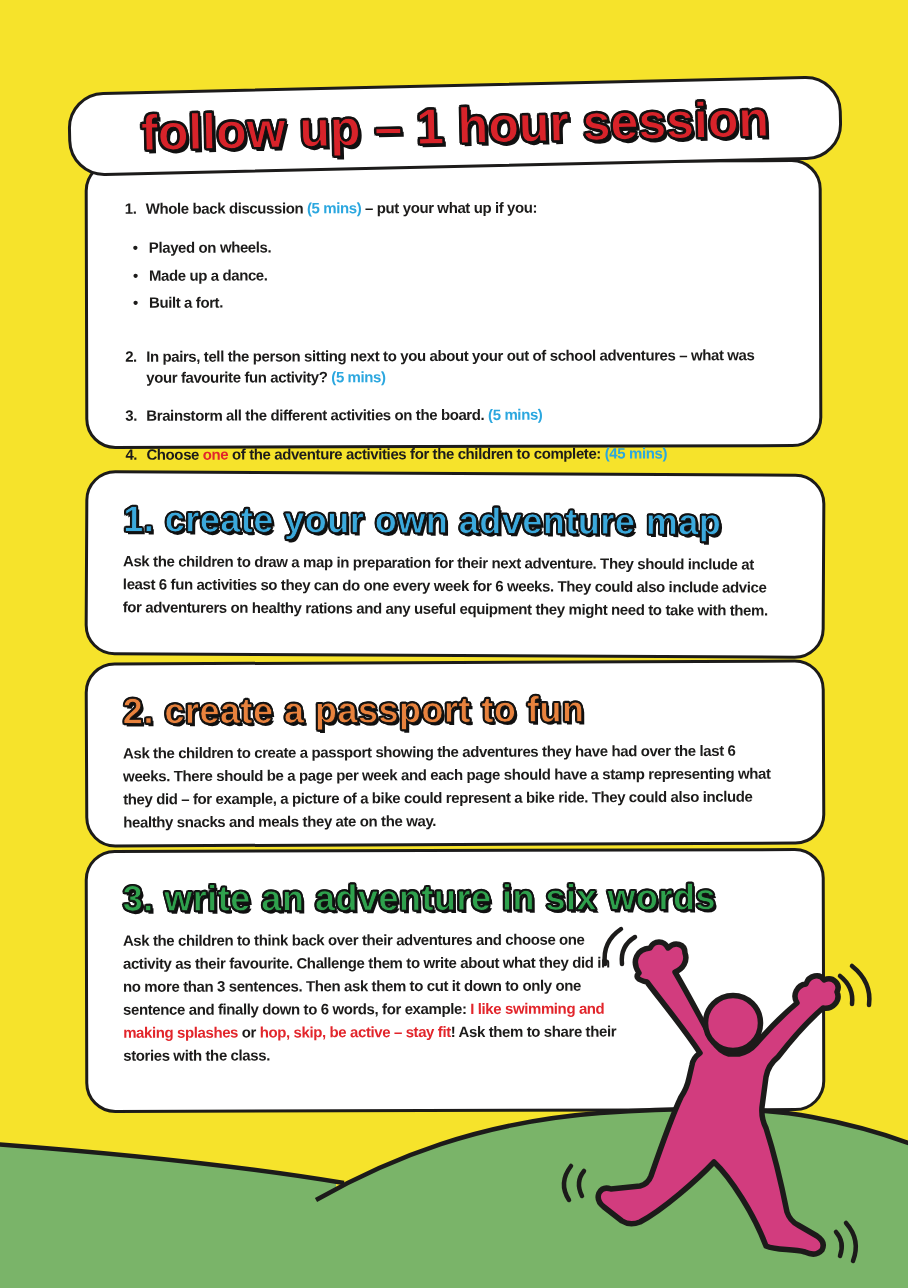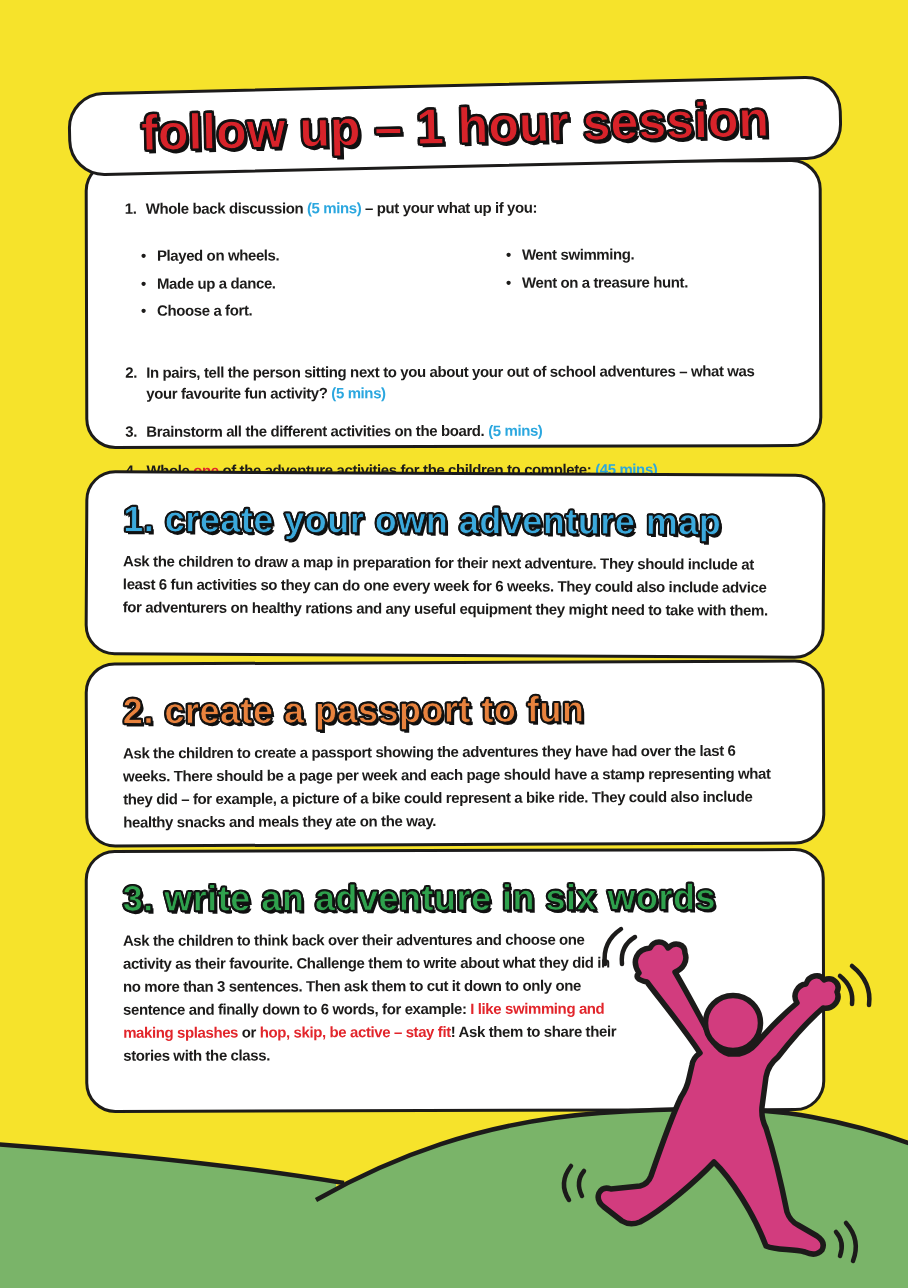--- a/index.html
+++ b/index.html
@@ -31,21 +31,21 @@
     white-space:nowrap;
   }
   
   #intro-card{ left:85px; top:160px; width:737px; height:288px; z-index:1;
     transform:rotate(-0.15deg); padding:34px 40px 0 37px;}
   .intro-item{ display:flex; font-size:15px; font-weight:bold; letter-spacing:-0.4px; line-height:21px;}
   .intro-item .num{ width:21px; flex:0 0 21px;}
   .intro-item .itxt{ flex:1;}
   #intro-item-2{margin-top:17px;} #intro-item-3{margin-top:17px;} #intro-item-4{margin-top:18px;}
   .bullet-cols{ display:flex; margin-top:11px; }
-  .bullet-col{ list-style:none; margin:16px; padding:0;}
+  .bullet-col{ list-style:none; margin:8px; padding:0;}
   .bullet-col.left{ width:333px; flex:0 0 333px;}
   .bullet-col li{
     font-size:15px; font-weight:bold; letter-spacing:-0.4px;
     line-height:20px; margin-bottom:7.5px; padding-left:16px; position:relative;
   }
   .bullet-col li::before{
     content:"•"; position:absolute; left:0; top:0;
   }
   .c-blue{ color:var(--time_blue,#2BA7DF); }
   .c-red{ color:var(--accent_red,#E2252B); }
@@ -84,38 +84,34 @@
 
   <div id="intro-card" class="card">
     <div class="intro-item" id="intro-item-1">
       <span class="num">1.</span>
       <div class="itxt"><span>Whole back discussion </span><span class="c-blue">(5 mins)</span><span> – put your what up if you:</span></div>
     </div>
     <div class="bullet-cols">
       <ul class="bullet-col left">
         <li>Played on wheels.</li>
         <li>Made up a dance.</li>
-        <li>Choose a fort.</li>
-      </ul>
-      <ul class="bullet-col">
-        <li>Went swimming.</li>
-        <li>Went on a treasure hunt.</li>
+        <li>Built a fort.</li>
       </ul>
     </div>
     <div class="intro-item" id="intro-item-2">
       <span class="num">2.</span>
       <div class="itxt"><span>In pairs, tell the person sitting next to you about your out of school adventures – what was your favourite fun activity? </span><span class="c-blue">(5 mins)</span></div>
     </div>
     <div class="intro-item" id="intro-item-3">
       <span class="num">3.</span>
       <div class="itxt"><span>Brainstorm all the different activities on the board. </span><span class="c-blue">(5 mins)</span></div>
     </div>
     <div class="intro-item" id="intro-item-4">
       <span class="num">4.</span>
-      <div class="itxt"><span>Whole </span><span class="c-red">one</span><span> of the adventure activities for the children to complete: </span><span class="c-blue">(45 mins)</span></div>
+      <div class="itxt"><span>Choose </span><span class="c-red">one</span><span> of the adventure activities for the children to complete: </span><span class="c-blue">(45 mins)</span></div>
     </div>
   </div>
 
   <div id="section-card-0" class="card section-card">
     <div class="section-heading">1. create your own adventure map</div>
     <div class="section-body"><span>Ask the children to draw a map in preparation for their next adventure. They should include at least 6 fun activities so they can do one every week for 6 weeks. They could also include advice for adventurers on healthy rations and any useful equipment they might need to take with them.</span></div>
   </div>
 
   <div id="section-card-1" class="card section-card">
     <div class="section-heading">2. create a passport to fun</div>

